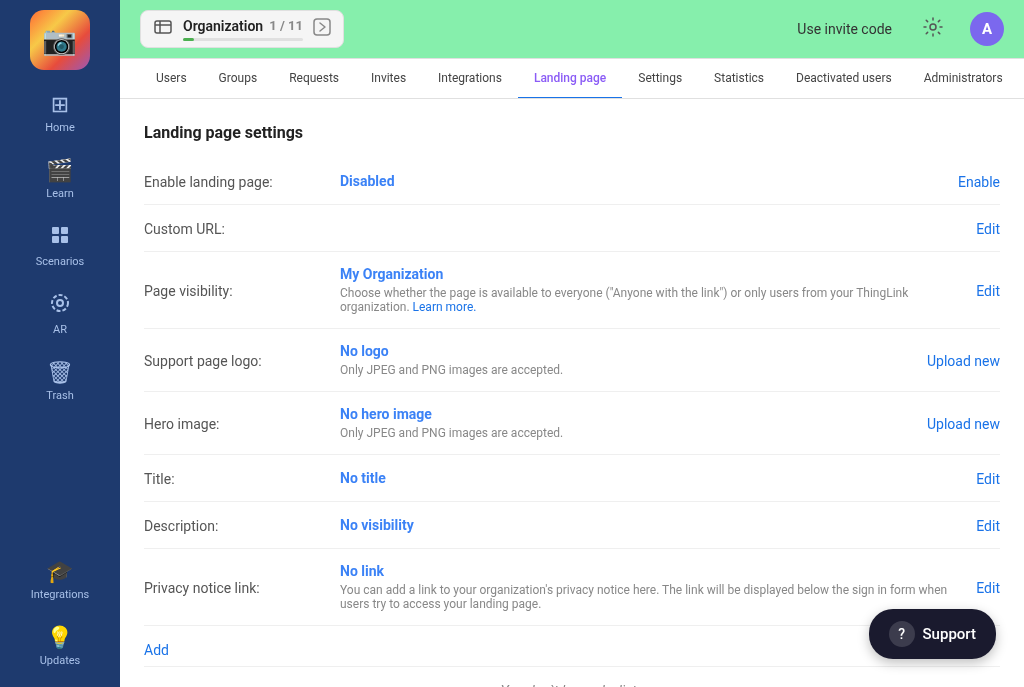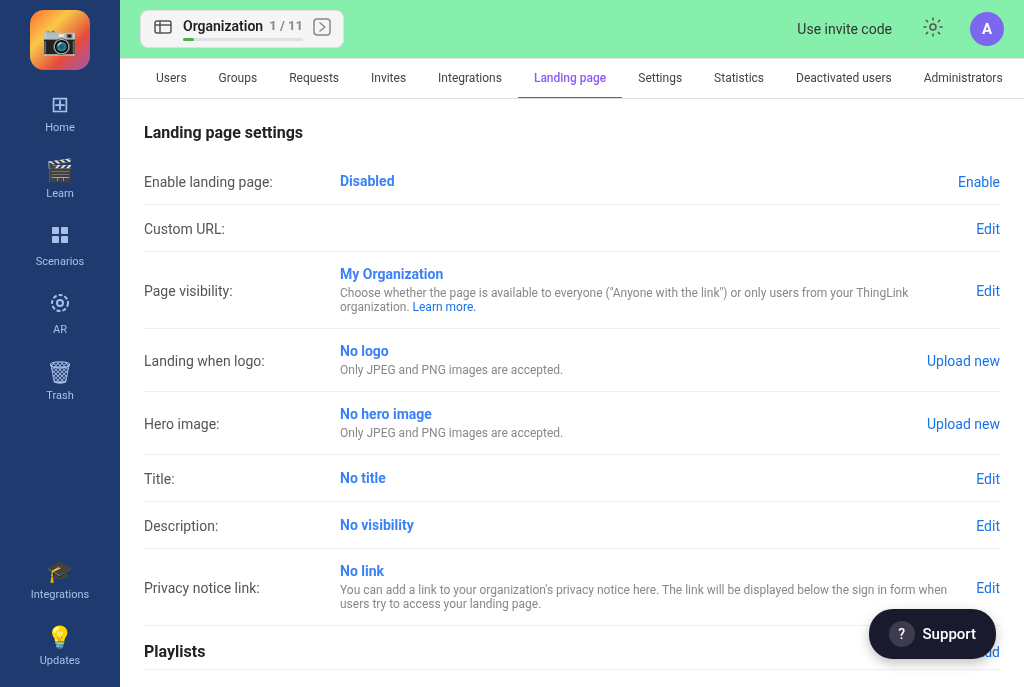--- a/index.html
+++ b/index.html
@@ -358,21 +358,21 @@
       <div class="settings-value-block">
         <div class="settings-value">My Organization</div>
         <div class="settings-note">
           Choose whether the page is available to everyone ("Anyone with the link") or only users from your ThingLink organization. <a>Learn more.</a>
         </div>
       </div>
       <span class="settings-action">Edit</span>
     </div>
 
     <div class="settings-row">
-      <span class="settings-label">Landing when logo:</span>
+      <span class="settings-label">Support page logo:</span>
       <div class="settings-value-block">
         <div class="settings-value">No logo</div>
         <div class="settings-note">Only JPEG and PNG images are accepted.</div>
       </div>
       <span class="settings-action">Upload new</span>
     </div>
 
     <div class="settings-row">
       <span class="settings-label">Hero image:</span>
       <div class="settings-value-block">
@@ -401,21 +401,20 @@
     <div class="settings-row">
       <span class="settings-label">Privacy notice link:</span>
       <div class="settings-value-block">
         <div class="settings-value">No link</div>
         <div class="settings-note">You can add a link to your organization's privacy notice here. The link will be displayed below the sign in form when users try to access your landing page.</div>
       </div>
       <span class="settings-action">Edit</span>
     </div>
 
     <div class="playlists-header">
-      <span class="playlists-title">Playlists</span>
       <span class="playlists-add">Add</span>
     </div>
     <div style="border-top:1px solid #efefef;"></div>
     <div class="no-playlists">You don`t have playlists</div>
   </div>
 </div>
 
 <div class="support-btn">
   <div class="support-icon">
     <span>?</span>

